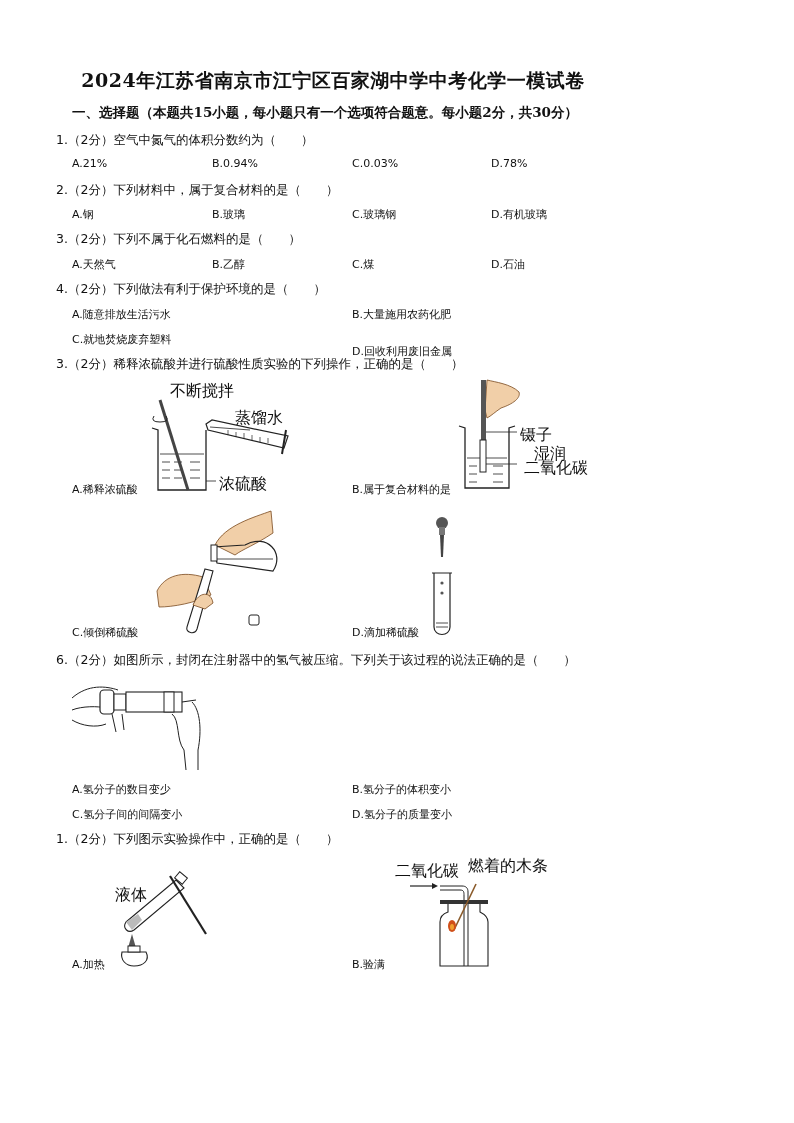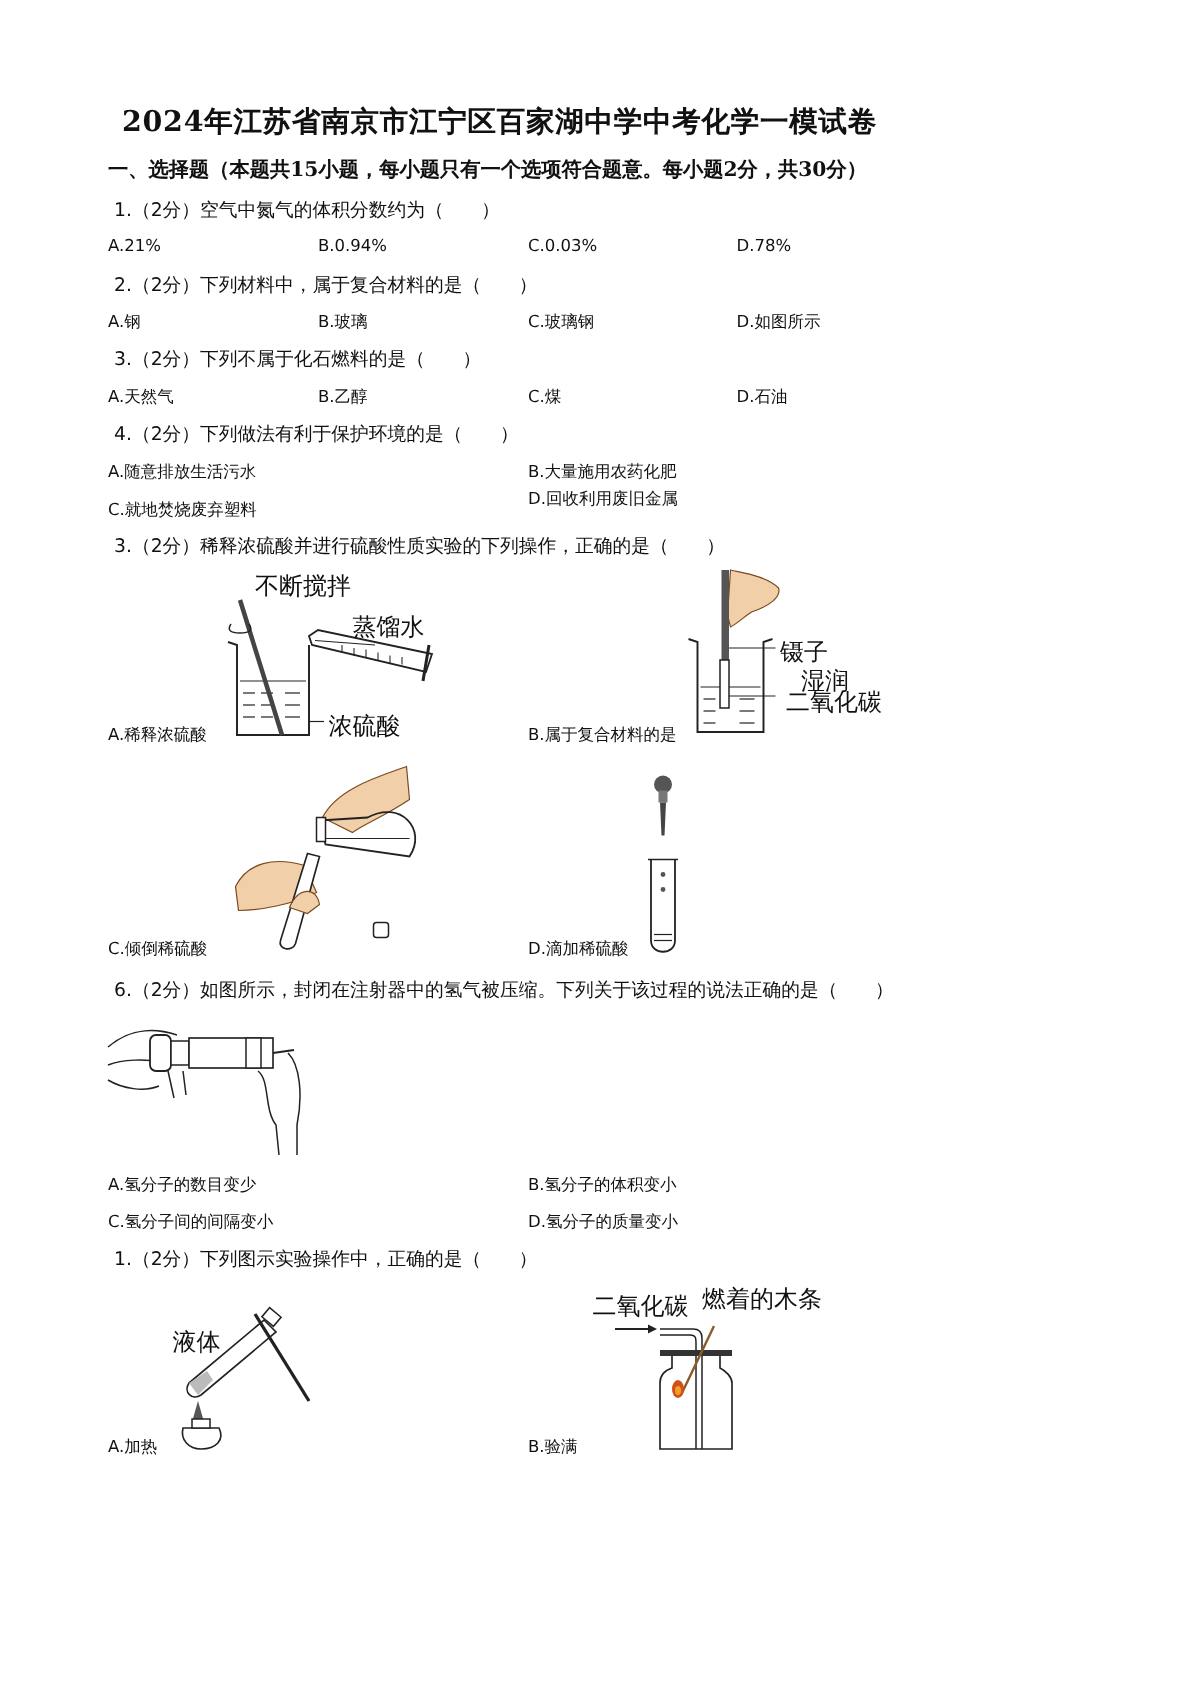--- a/index.html
+++ b/index.html
@@ -12,21 +12,21 @@
     position: absolute; left: 0; width: 666px; top: 68px;
     text-align: center; font-family: "DejaVu Serif", "Liberation Serif", serif;
     font-weight: bold; font-size: 19px; letter-spacing: 0.5px;
   }
   .section {
     position: absolute; left: 72px; top: 104px;
     font-family: "DejaVu Serif", "Liberation Serif", serif;
     font-weight: bold; font-size: 13.5px;
   }
   .line {
-    position: absolute; left: 76px; font-size: 12.5px; white-space: nowrap;
+    position: absolute; left: 56px; font-size: 12.5px; white-space: nowrap;
   }
   .opt { position: absolute; font-size: 11px; white-space: nowrap; }
   .c0 { left: 72px; } .c1 { left: 212px; } .c2 { left: 352px; } .c3 { left: 491px; } .h2 { left: 352px; }
   .lbl { position: absolute; font-size: 16px; white-space: nowrap; }
   svg { position: absolute; overflow: visible; }
 </style>
 </head>
 <body>
 
 <div class="title">2024年江苏省南京市江宁区百家湖中学中考化学一模试卷</div>
@@ -35,33 +35,33 @@
 <div class="line" style="top:132px">1.（2分）空气中氮气的体积分数约为（　　）</div>
 <div class="opt c0" style="top:157px">A.21%</div>
 <div class="opt c1" style="top:157px">B.0.94%</div>
 <div class="opt c2" style="top:157px">C.0.03%</div>
 <div class="opt c3" style="top:157px">D.78%</div>
 
 <div class="line" style="top:182px">2.（2分）下列材料中，属于复合材料的是（　　）</div>
 <div class="opt c0" style="top:207px">A.钢</div>
 <div class="opt c1" style="top:207px">B.玻璃</div>
 <div class="opt c2" style="top:207px">C.玻璃钢</div>
-<div class="opt c3" style="top:207px">D.如图所示</div>
+<div class="opt c3" style="top:207px">D.有机玻璃</div>
 
 <div class="line" style="top:231px">3.（2分）下列不属于化石燃料的是（　　）</div>
 <div class="opt c0" style="top:257px">A.天然气</div>
 <div class="opt c1" style="top:257px">B.乙醇</div>
 <div class="opt c2" style="top:257px">C.煤</div>
 <div class="opt c3" style="top:257px">D.石油</div>
 
 <div class="line" style="top:281px">4.（2分）下列做法有利于保护环境的是（　　）</div>
 <div class="opt c0" style="top:307px">A.随意排放生活污水</div>
 <div class="opt h2" style="top:307px">B.大量施用农药化肥</div>
 <div class="opt c0" style="top:332px">C.就地焚烧废弃塑料</div>
-<div class="opt h2" style="top:325px">D.回收利用废旧金属</div>
+<div class="opt h2" style="top:344px">D.回收利用废旧金属</div>
 
 <div class="line" style="top:356px">3.（2分）稀释浓硫酸并进行硫酸性质实验的下列操作，正确的是（　　）</div>
 
 <svg style="left:150px;top:380px" width="180" height="115" viewBox="0 0 180 115">
   <path d="M2 48 L8 50 L8 110 L56 110 L56 50" fill="none" stroke="#222" stroke-width="1.3"></path>
   <g stroke="#222" stroke-width="0.8">
     <line x1="10" y1="74" x2="54" y2="74"></line>
     <line x1="12" y1="82" x2="20" y2="82"></line>
       <line x1="24" y1="82" x2="32" y2="82"></line>
       <line x1="40" y1="82" x2="50" y2="82"></line>

